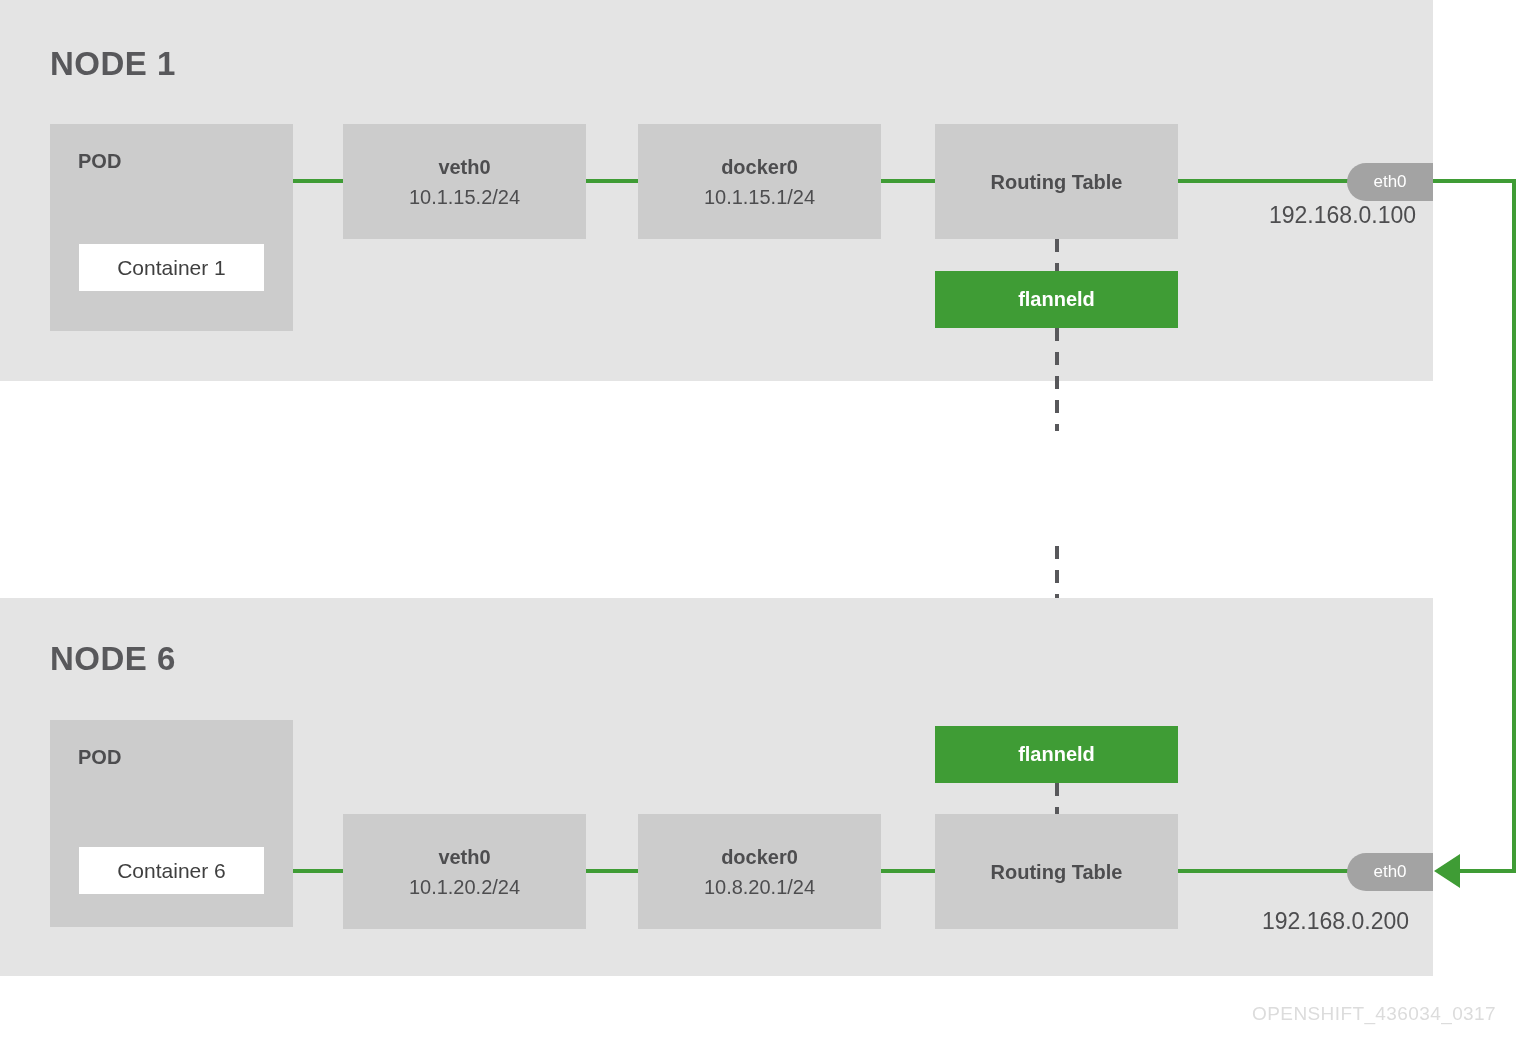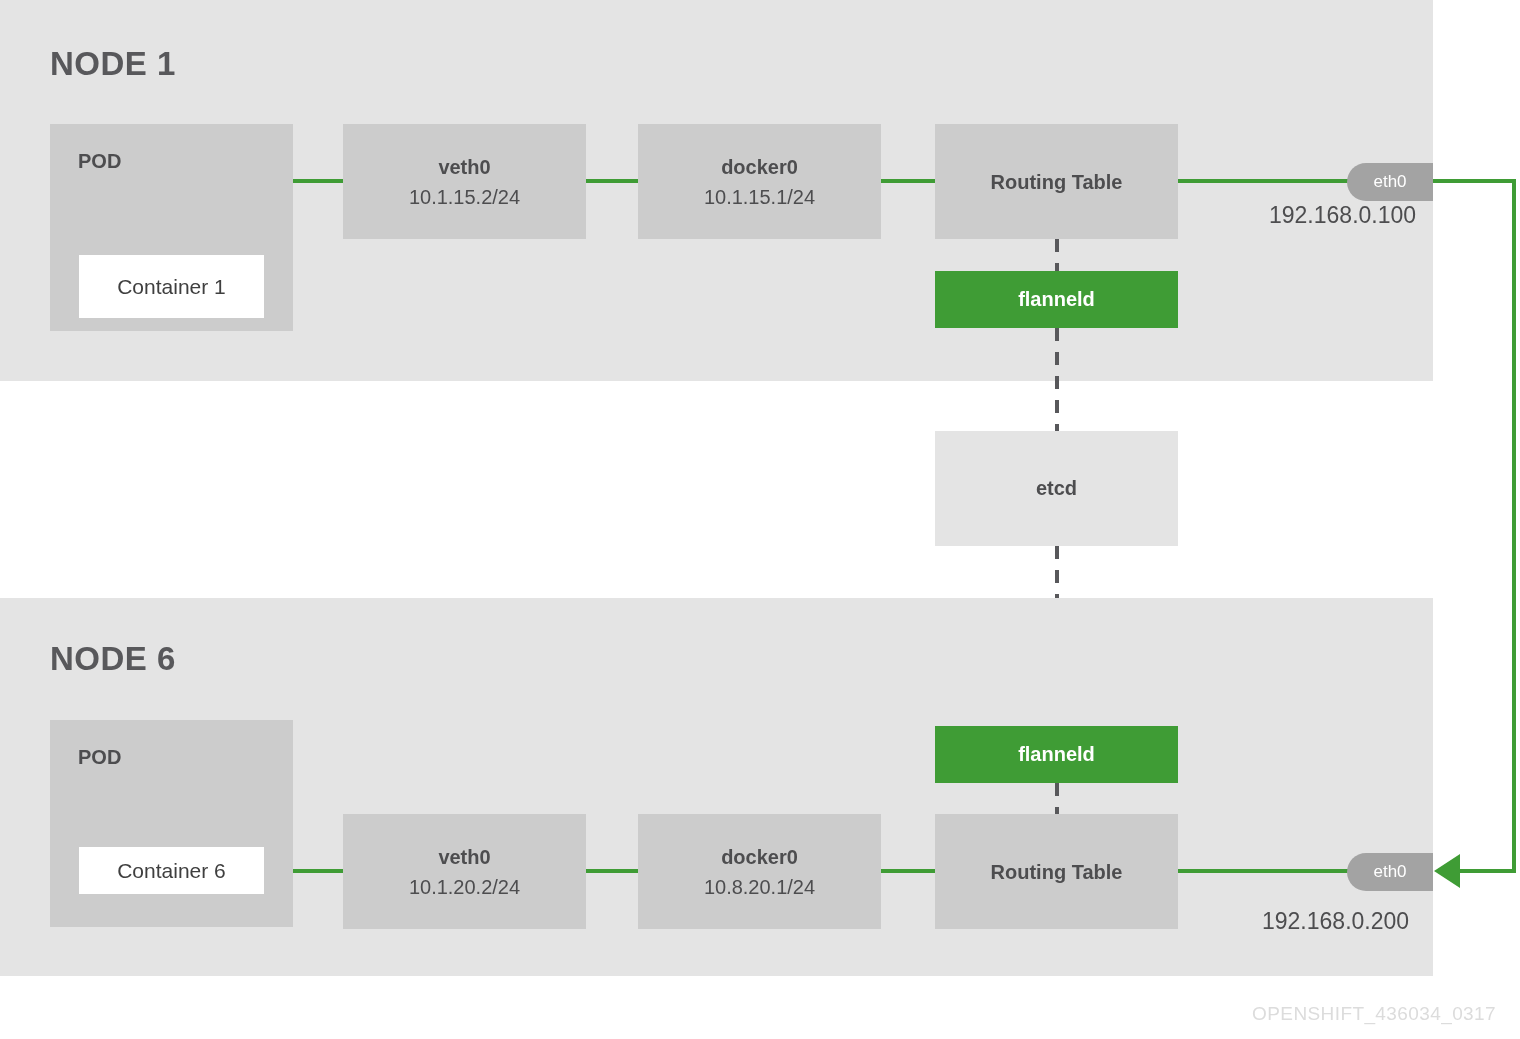--- a/index.html
+++ b/index.html
@@ -176,21 +176,21 @@
 
 <div id="canvas">
 
   <div class="node-band" id="node1-band"></div>
 
   <div class="node-title" id="node1-title">NODE 1</div>
 
   <div class="pod-box" style="left:50px; top:124px; width:243px; height:207px;">
     <div class="pod-label">POD</div>
   </div>
-  <div class="container-box" style="left:79px; top:255px; width:185px; height:63px;">Container 1</div>
+  <div class="container-box" style="left:79px; top:244px; width:185px; height:47px;">Container 1</div>
 
   <div class="hline" style="left:293px; top:179px; width:50px;"></div>
 
   <div class="box" style="left:343px; top:124px; width:243px; height:115px;">
     <div class="line1">veth0</div>
     <div class="line2">10.1.15.2/24</div>
   </div>
 
   <div class="hline" style="left:586px; top:179px; width:52px;"></div>
 
@@ -208,21 +208,20 @@
   <div class="hline" style="left:1178px; top:179px; width:180px;"></div>
 
   <div class="eth-pill" style="left:1347px; top:163px; width:86px; height:38px;">eth0</div>
   <div class="eth-ip" style="left:1262px; top:202px;margin-left:7px;">192.168.0.100</div>
 
   <div class="flanneld-box" style="left:935px; top:271px; width:243px; height:57px; background:#3f9c35;">flanneld</div>
 
   <div class="dashline" style="left:1055px; top:239px; height:32px;"></div>
   <div class="dashline" style="left:1055px; top:328px; height:103px;"></div>
 
-  <div class="etcd-box" style="left:935px; top:431px; width:243px; height:115px;">etcd</div>
 
   <div class="dashline" style="left:1055px; top:431px; height:115px; opacity:0;"></div>
   <div class="dashline" style="left:1055px; top:546px; height:180px;"></div>
 
   <div class="node-band" id="node2-band"></div>
 
   <div class="node-title" id="node2-title">NODE 6</div>
 
   <div class="pod-box" style="left:50px; top:720px; width:243px; height:207px;">
     <div class="pod-label">POD</div>

